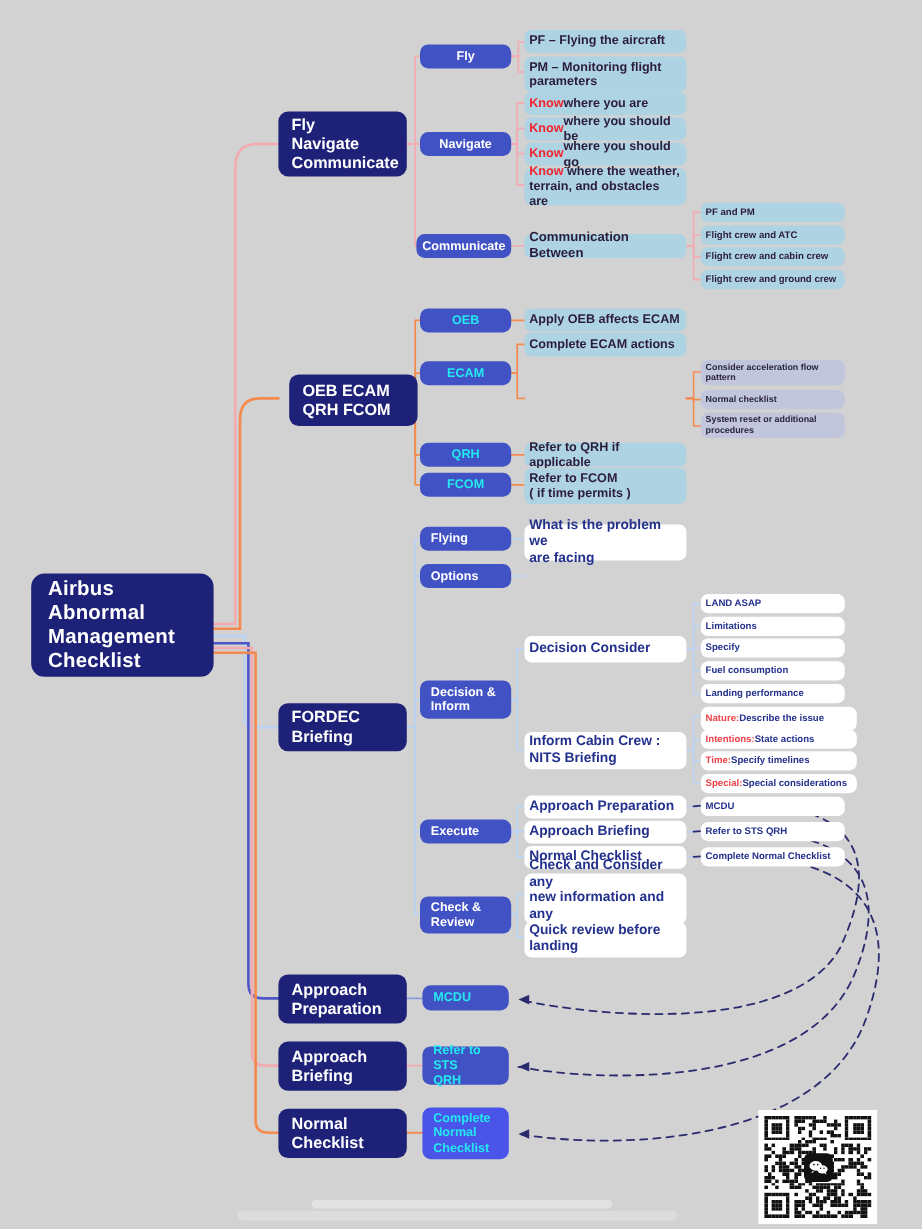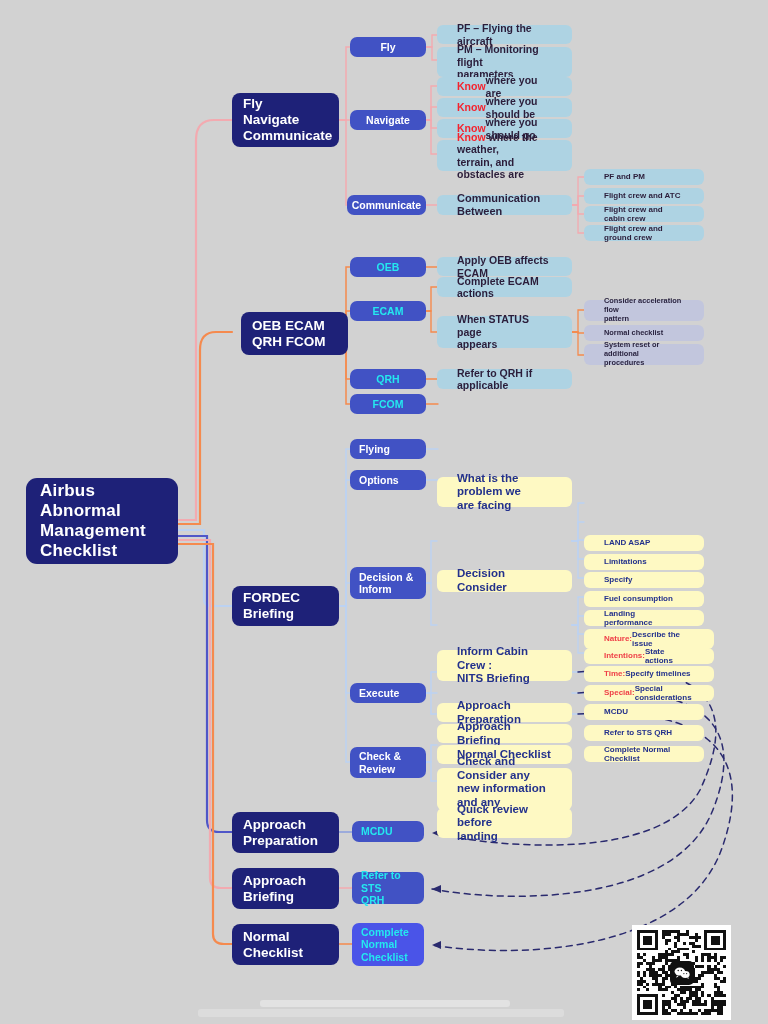--- a/index.html
+++ b/index.html
@@ -54,25 +54,25 @@
   }
   .n-l2.cyan { color:#24e8ef; }
   .n-l2.center { justify-content:center; }
   .n-l2.bright { background:#4a54e8; }
 
   
   .n-leaf {
     font-size:10.5px;
     font-weight:bold;
     border-radius:6px;
-    padding:5px 20px;
+    padding:5px 4px;
   }
   .leaf-cyanbg { background:#aed3e3; color:#2b1d3a; }
   .leaf-lav    { background:#c2c6dd; color:#2a2440; }
-  .leaf-pale   { background:#fef9c3; color:#23318c;margin-top:40px; }
+  .leaf-pale   { background:#ffffff; color:#23318c; }
 
   .n-leaf.big { font-size:11.5px; }
   .hl-red { color:#f4232e; }
   .hl-rose{ color:#ef4048; }
 
   .n-small { font-size:8px; font-weight:bold; }
   .n-small2 { font-size:7.4px; font-weight:bold; }
 
   
   .qr-wrap {
@@ -244,23 +244,23 @@
   <div class="node n-l1" style="left:232px; top:312px; width:107px; height:43px;margin-left:9px;">OEB  ECAM
 QRH  FCOM</div>
 
   <div class="node n-l2 center cyan" style="left:350px; top:257px; width:76px; height:20px;">OEB</div>
   <div class="node n-l2 center cyan" style="left:350px; top:301px; width:76px; height:20px;">ECAM</div>
   <div class="node n-l2 center cyan" style="left:350px; top:369px; width:76px; height:20px;">QRH</div>
   <div class="node n-l2 center cyan" style="left:350px; top:394px; width:76px; height:20px;">FCOM</div>
 
   <div class="node n-leaf leaf-cyanbg" style="left:437px; top:257px; width:135px; height:19px;">Apply OEB affects ECAM</div>
   <div class="node n-leaf leaf-cyanbg" style="left:437px; top:277px; width:135px; height:20px;">Complete ECAM actions</div>
-  <div class="node n-leaf leaf-cyanbg" style="left:437px; top:316px; width:135px; height:32px;">When STATUS page
-appears</div>
   <div class="node n-leaf leaf-cyanbg" style="left:437px; top:369px; width:135px; height:20px;">Refer to QRH if applicable</div>
+  <div class="node n-leaf leaf-cyanbg" style="left:437px; top:390px; width:135px; height:30px;">Refer to FCOM
+ ( if time permits )</div>
 
   <div class="node n-leaf leaf-lav n-small2" style="left:584px; top:300px; width:120px; height:21px;">Consider acceleration flow
 pattern</div>
   <div class="node n-leaf leaf-lav n-small2" style="left:584px; top:325px; width:120px; height:16px;">Normal checklist</div>
   <div class="node n-leaf leaf-lav n-small2" style="left:584px; top:344px; width:120px; height:21px;">System reset or additional
 procedures</div>
 
   <div class="node n-l1" style="left:232px; top:586px; width:107px; height:40px;">FORDEC
 Briefing</div>
 

